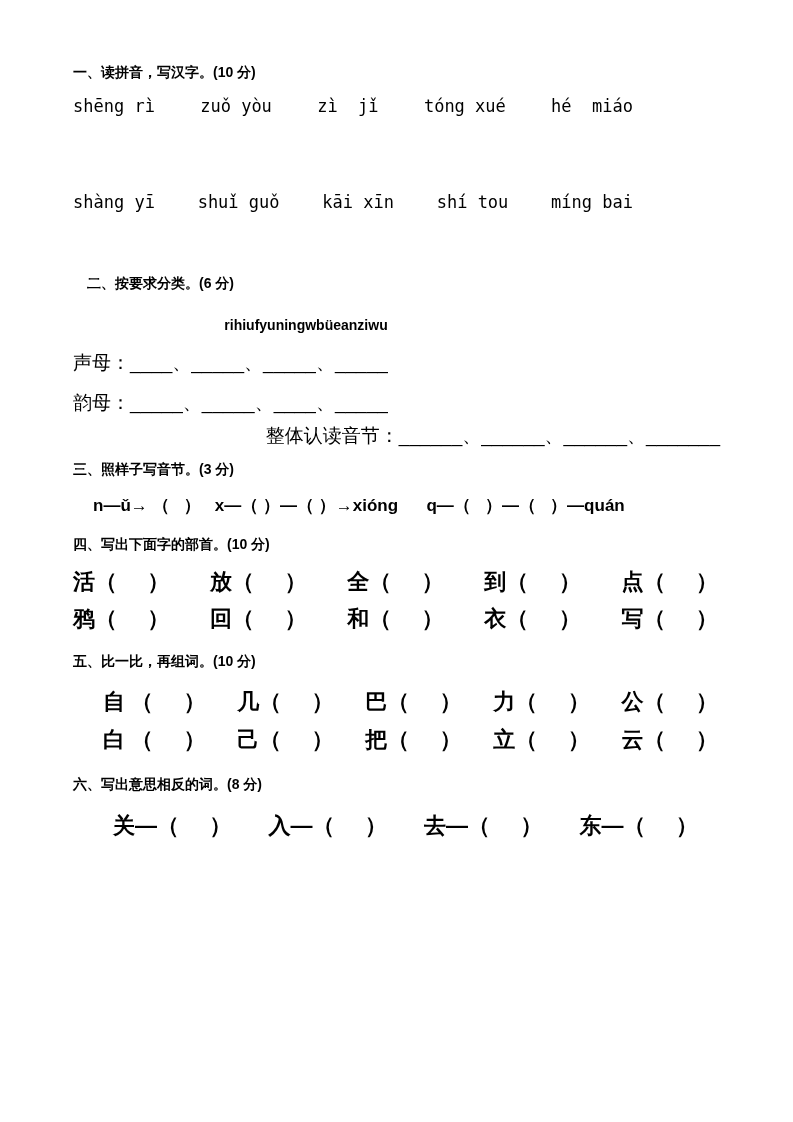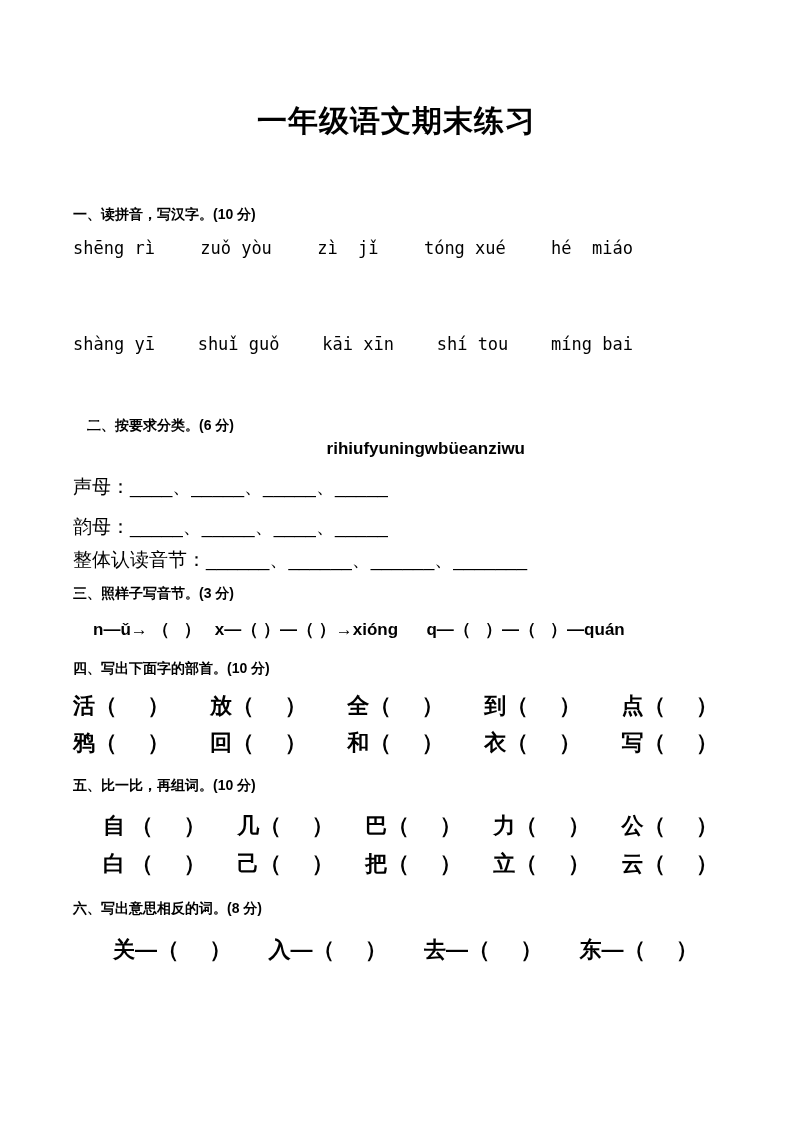--- a/index.html
+++ b/index.html
@@ -43,35 +43,36 @@
     font-size: 17px;
     line-height: 22px;
   }
   .pinyin-row span { white-space: pre; }
   .pinyin-row.second { margin-top: 74px; }
 
   
   .sec2-heading { margin-top: 58px; }
   .letters-row {
     display: flex;
-    justify-content: flex-end;
+    justify-content: center;
     width: 452px;
-    font-size: 17px;
+    margin-top: 18px;
+    font-size: 14px;
     font-weight: bold;
     line-height: 24px;
   }
   .blank-line {
     font-size: 19px;
     font-weight: normal;
     line-height: 24px;
     white-space: pre;
   }
   .blank-line.first { margin-top: 14px; }
   .blank-line.mid   { margin-top: 16px; }
-  .blank-line.last  { margin-top: 9px; }
+  .blank-line.last  { margin-top: 9px; text-align: right; }
 
   
   .sec3-heading { margin-top: 9px; }
   .syllable-line {
     font-size: 17px;
     font-weight: bold;
     line-height: 22px;
     white-space: pre;
   }
   .syllable-line.l1 { margin-top: 20px; }
@@ -93,21 +94,20 @@
   .sec4-row2 { margin-top: 9px;  width: 645px; }
   .sec5-row1 { margin-top: 15px; width: 615px; margin-left: 30px; }
   .sec5-row2 { margin-top: 10px; width: 615px; margin-left: 30px; }
   .sec6-row  { margin-top: 16px; width: 585px; margin-left: 40px; }
 </style>
 </head>
 <body>
 
 <div class="page">
 
-  <h1 class="title">一年级语文期末练习</h1>
 
   <section>
     <div class="heading sec1-heading">一、读拼音，写汉字。(10 分)</div>
     <div class="pinyin-row">
       <span>shēng rì</span>
       <span>zuǒ yòu</span>
       <span>zì  jǐ</span>
       <span>tóng xué</span>
       <span>hé  miáo</span>
     </div>

